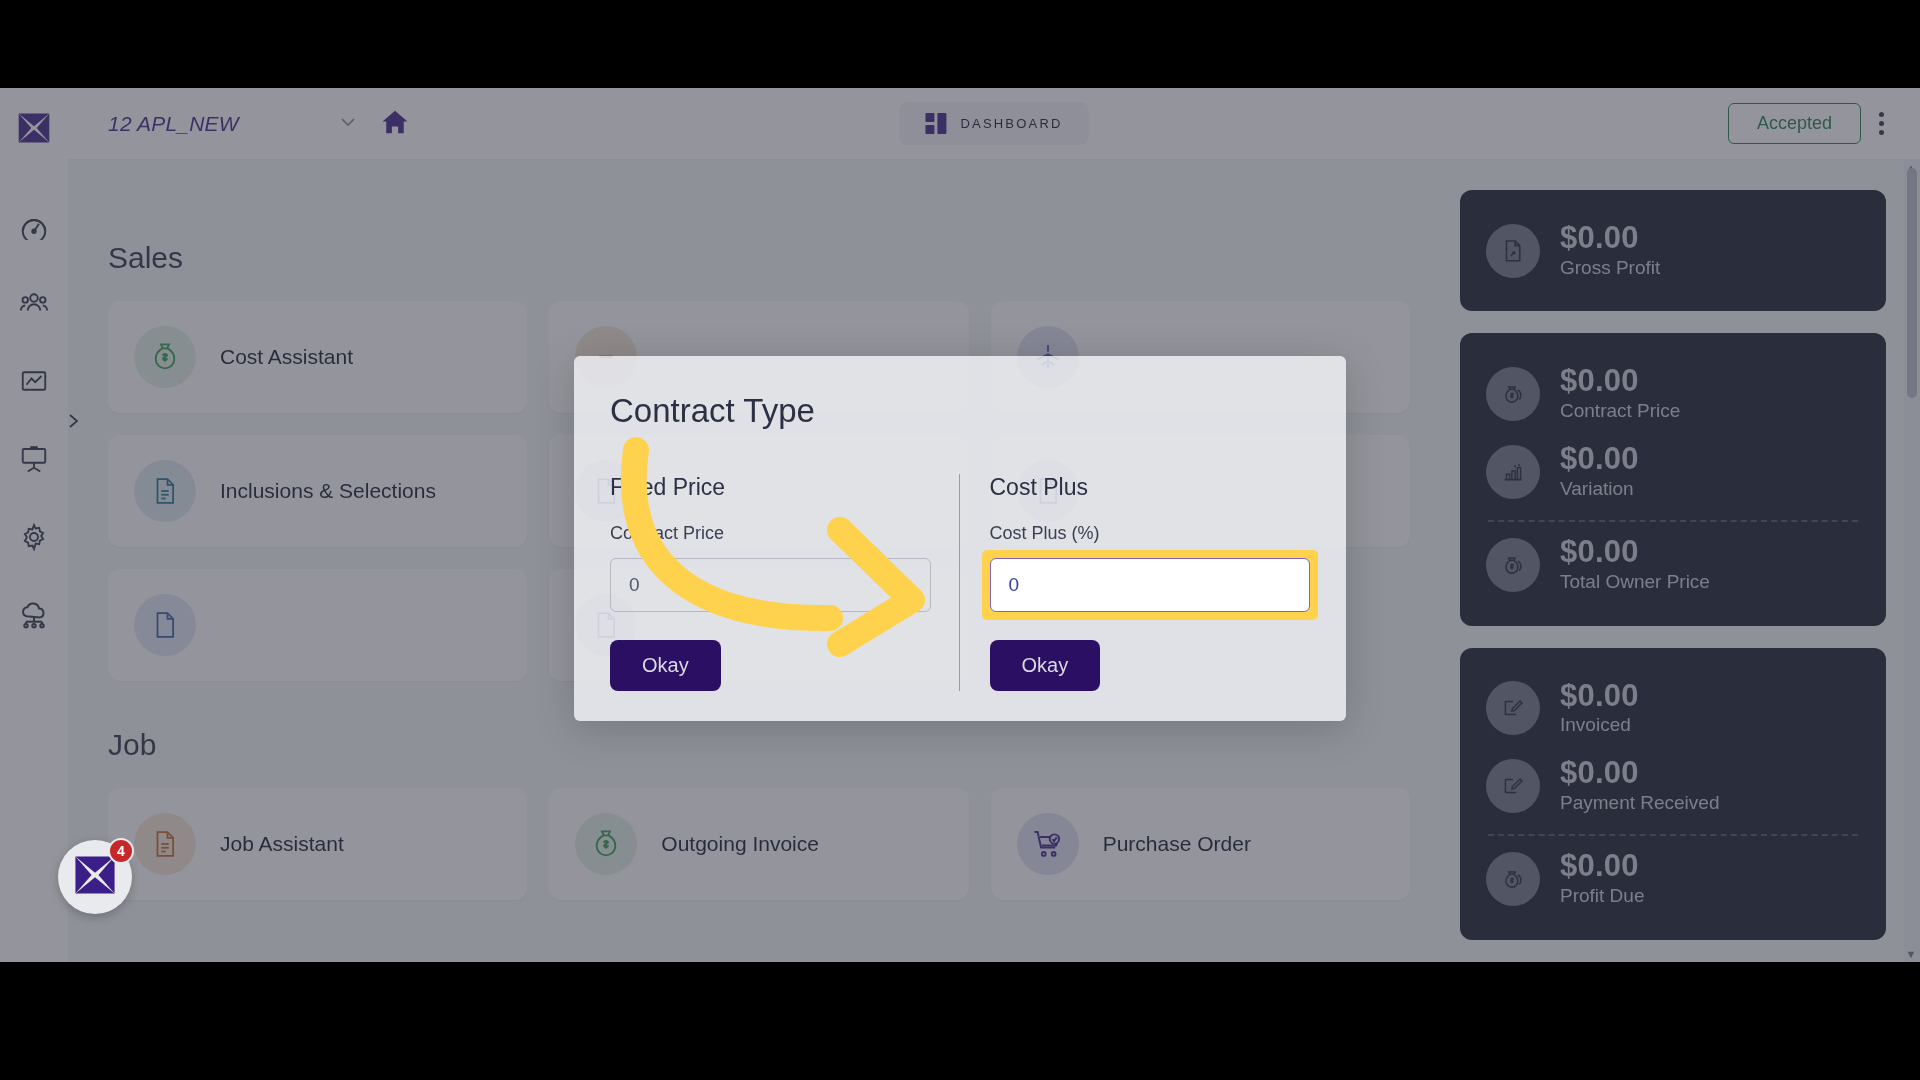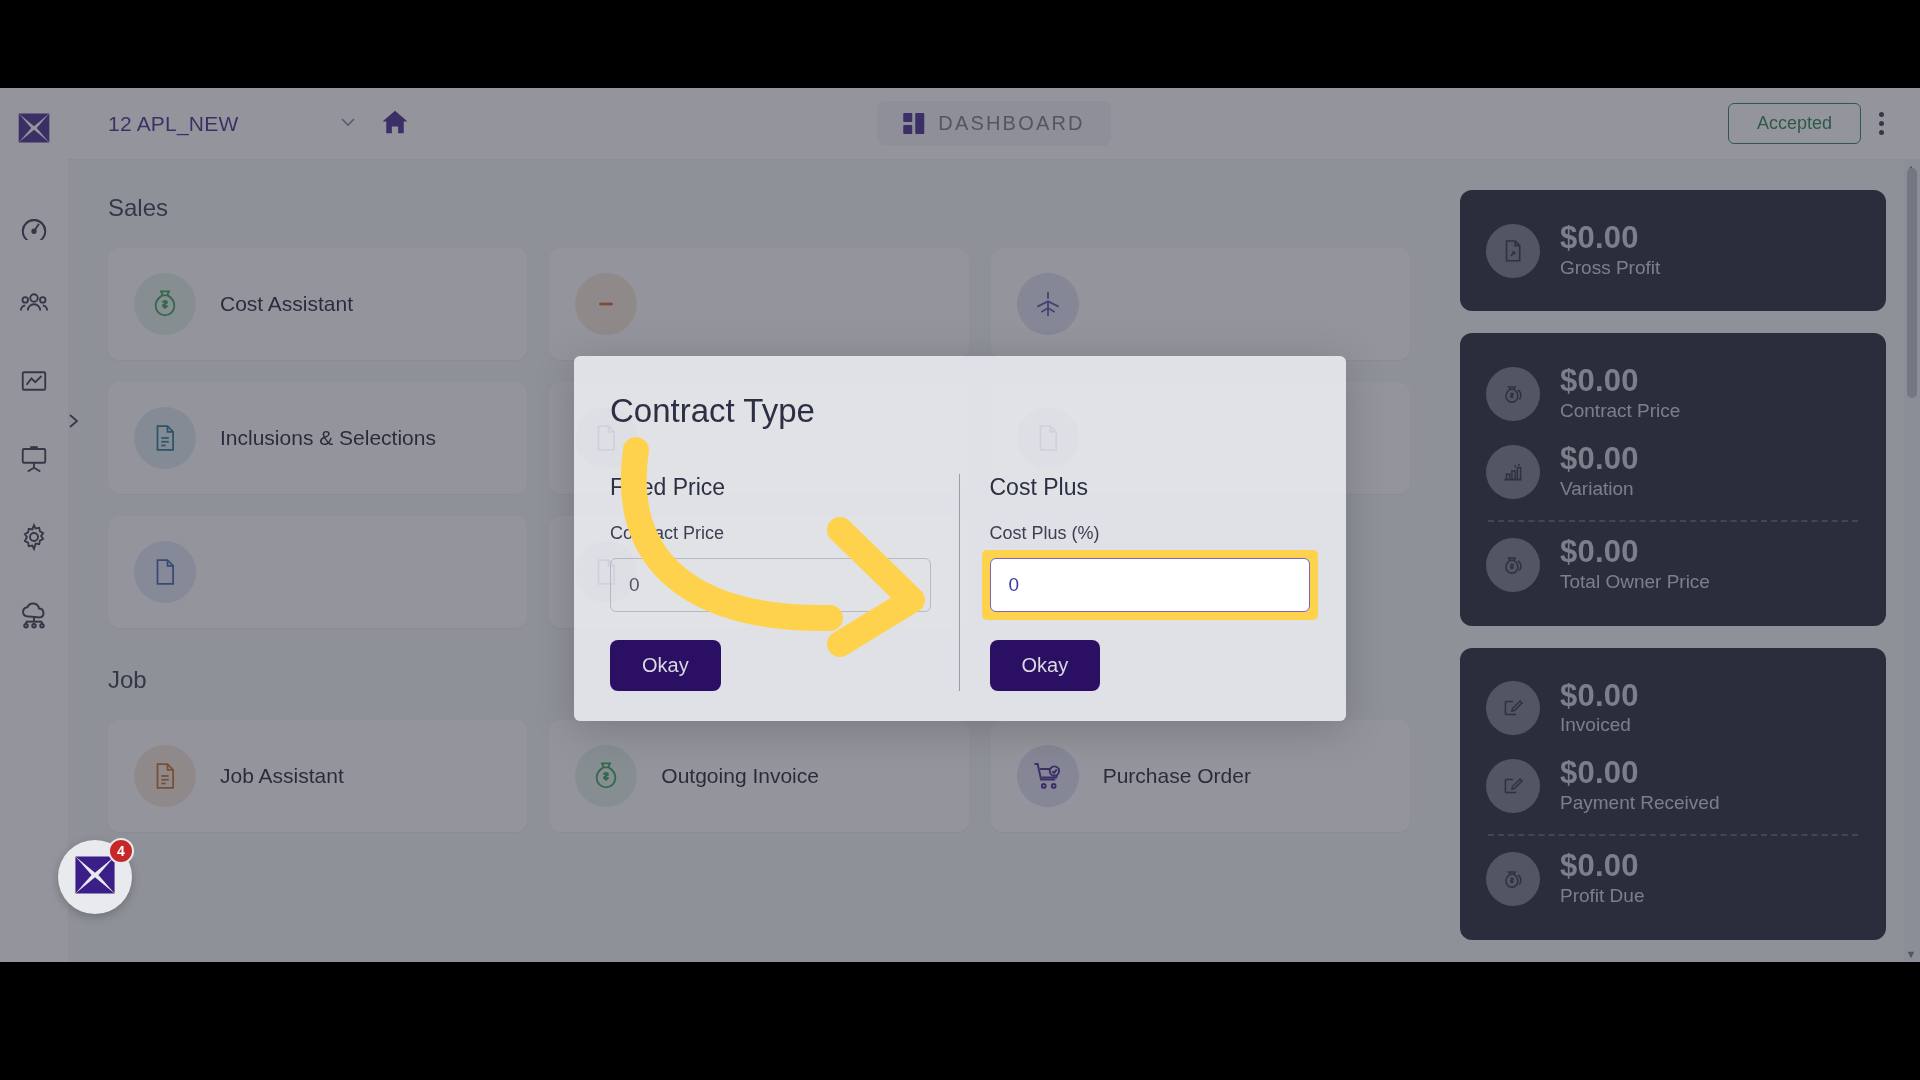--- a/index.html
+++ b/index.html
@@ -123,20 +123,21 @@
     width: 250px;
     display: flex;
     align-items: center;
     justify-content: space-between;
     cursor: pointer;
   }
   .proj-name {
     font-size: 21px;
     color: #3b1e87;
     letter-spacing: .2px;
+    font-style: italic;
   }
   .chev { color: #7f7f93; font-size: 16px; }
 
   .home-icon {
     margin-left: 22px;
     color: #3b1e87;
     display: flex;
     cursor: pointer;
   }
 
@@ -154,22 +155,22 @@
   }
   .dash-grid {
     display: grid;
     grid-template-columns: 9px 9px;
     grid-template-rows: 9px 9px;
     gap: 3px;
   }
   .dash-grid i { background: #3b1e87; border-radius: 1px; display:block; }
   .dash-grid i.tall { grid-row: span 2; height: 21px; }
   .dash-label {
-    color: #737373;
-    font-size: 20px;
+    color: #0f172a;
+    font-size: 13px;
     letter-spacing: 2.2px;
     font-weight: 500;
     text-align: center;
   }
 
   .topbar-right {
     position: absolute;
     right: 26px;
     display: flex;
     align-items: center;
@@ -198,24 +199,25 @@
     right: 0; bottom: 0;
     display: flex;
     background: #f4f5f9;
   }
   .main-col {
     flex: 1;
     padding: 34px 40px 0 40px;
     min-width: 0;
   }
   .section-title {
-    font-size: 24px;
+    font-size: 30px;
     color: #2b3044;
     font-weight: 400;
     margin-bottom: 26px;
+    margin-top: 47px;
   }
   .card-grid {
     display: grid;
     grid-template-columns: repeat(3, 1fr);
     gap: 22px;
     margin-bottom: 38px;
   }
   .tile {
     background: #ffffff;
     border-radius: 12px;

